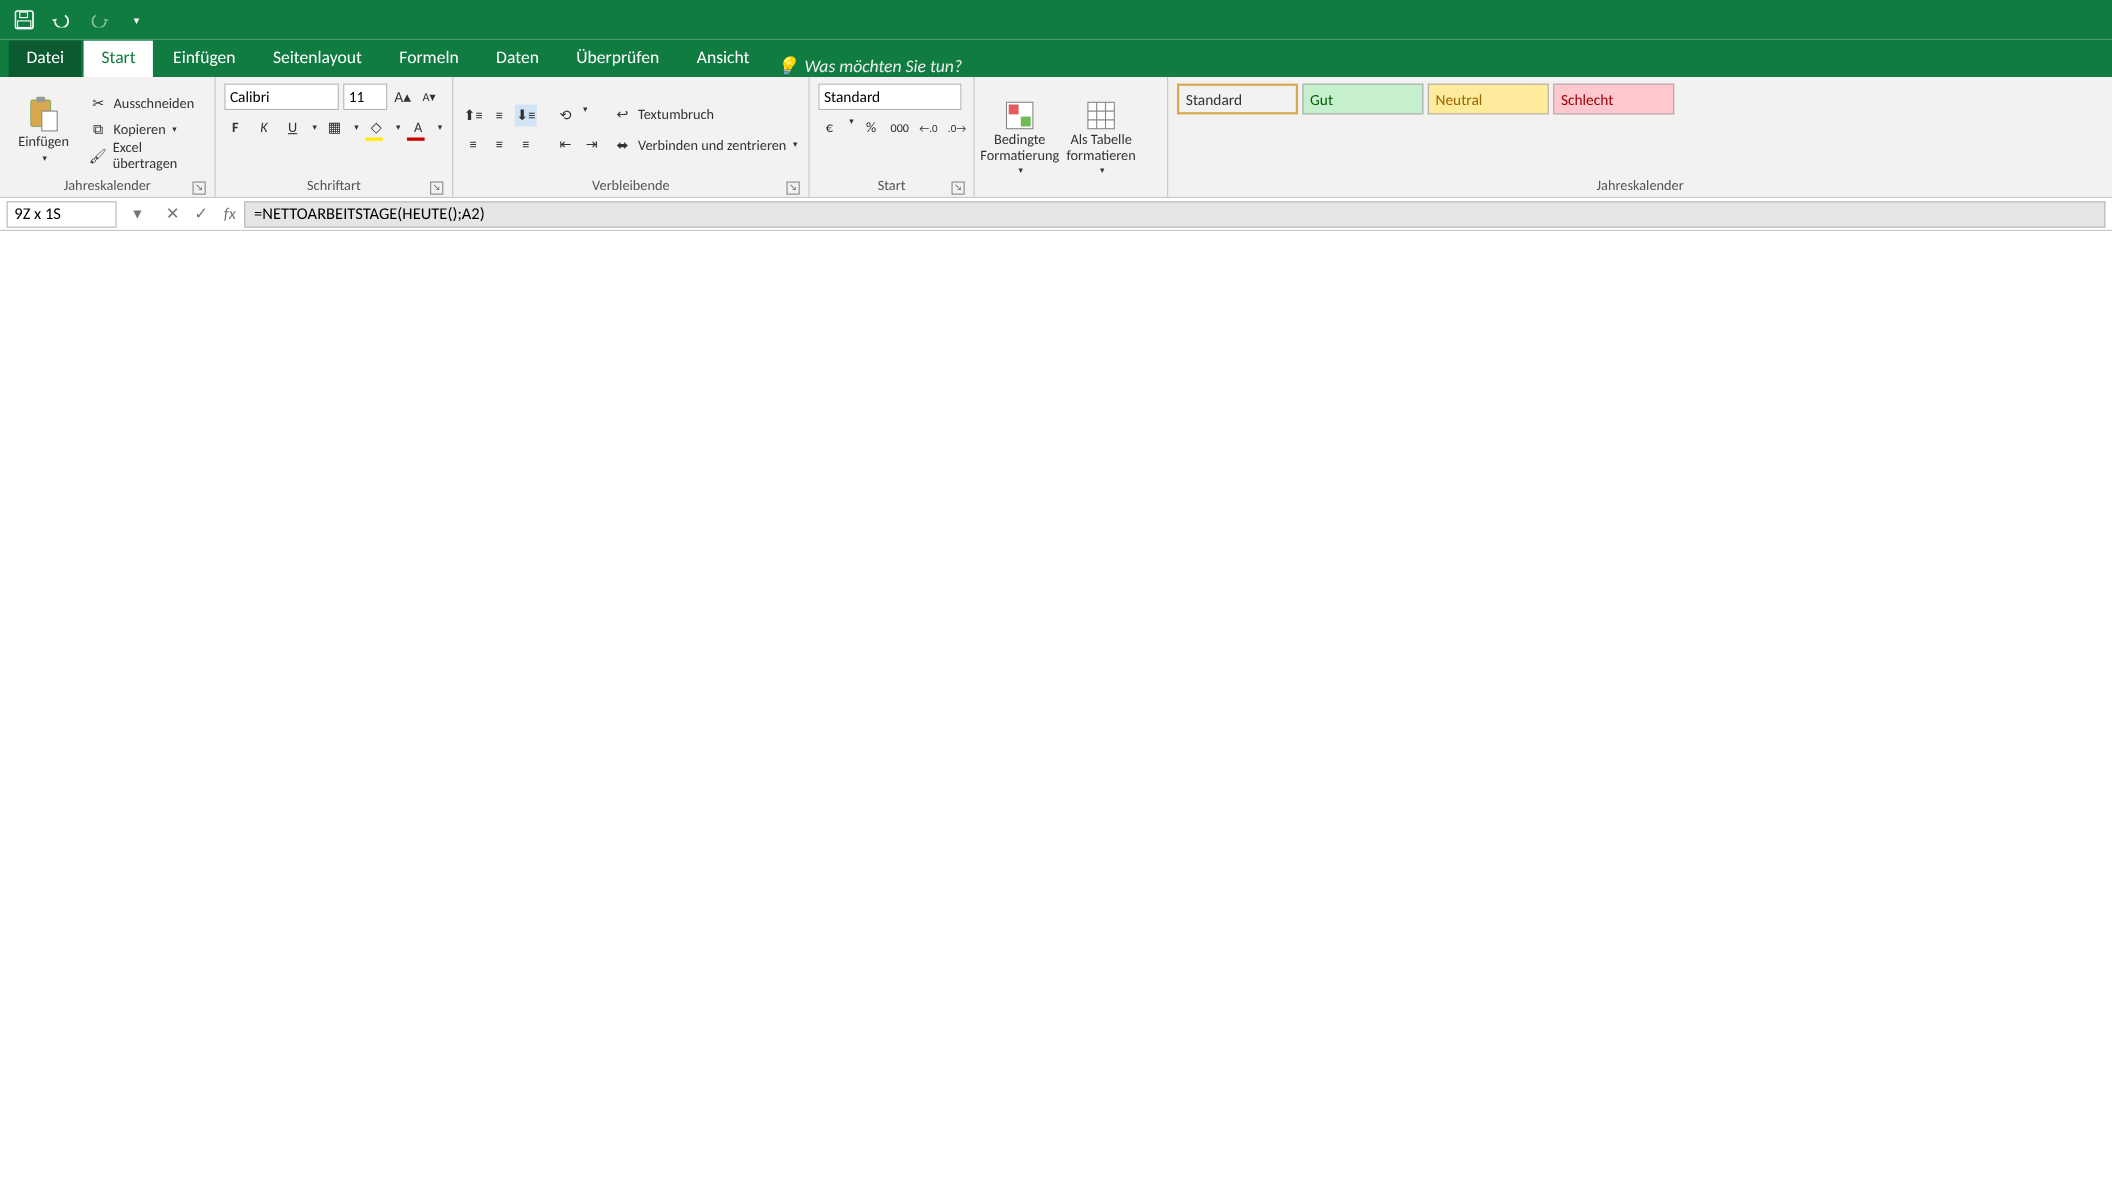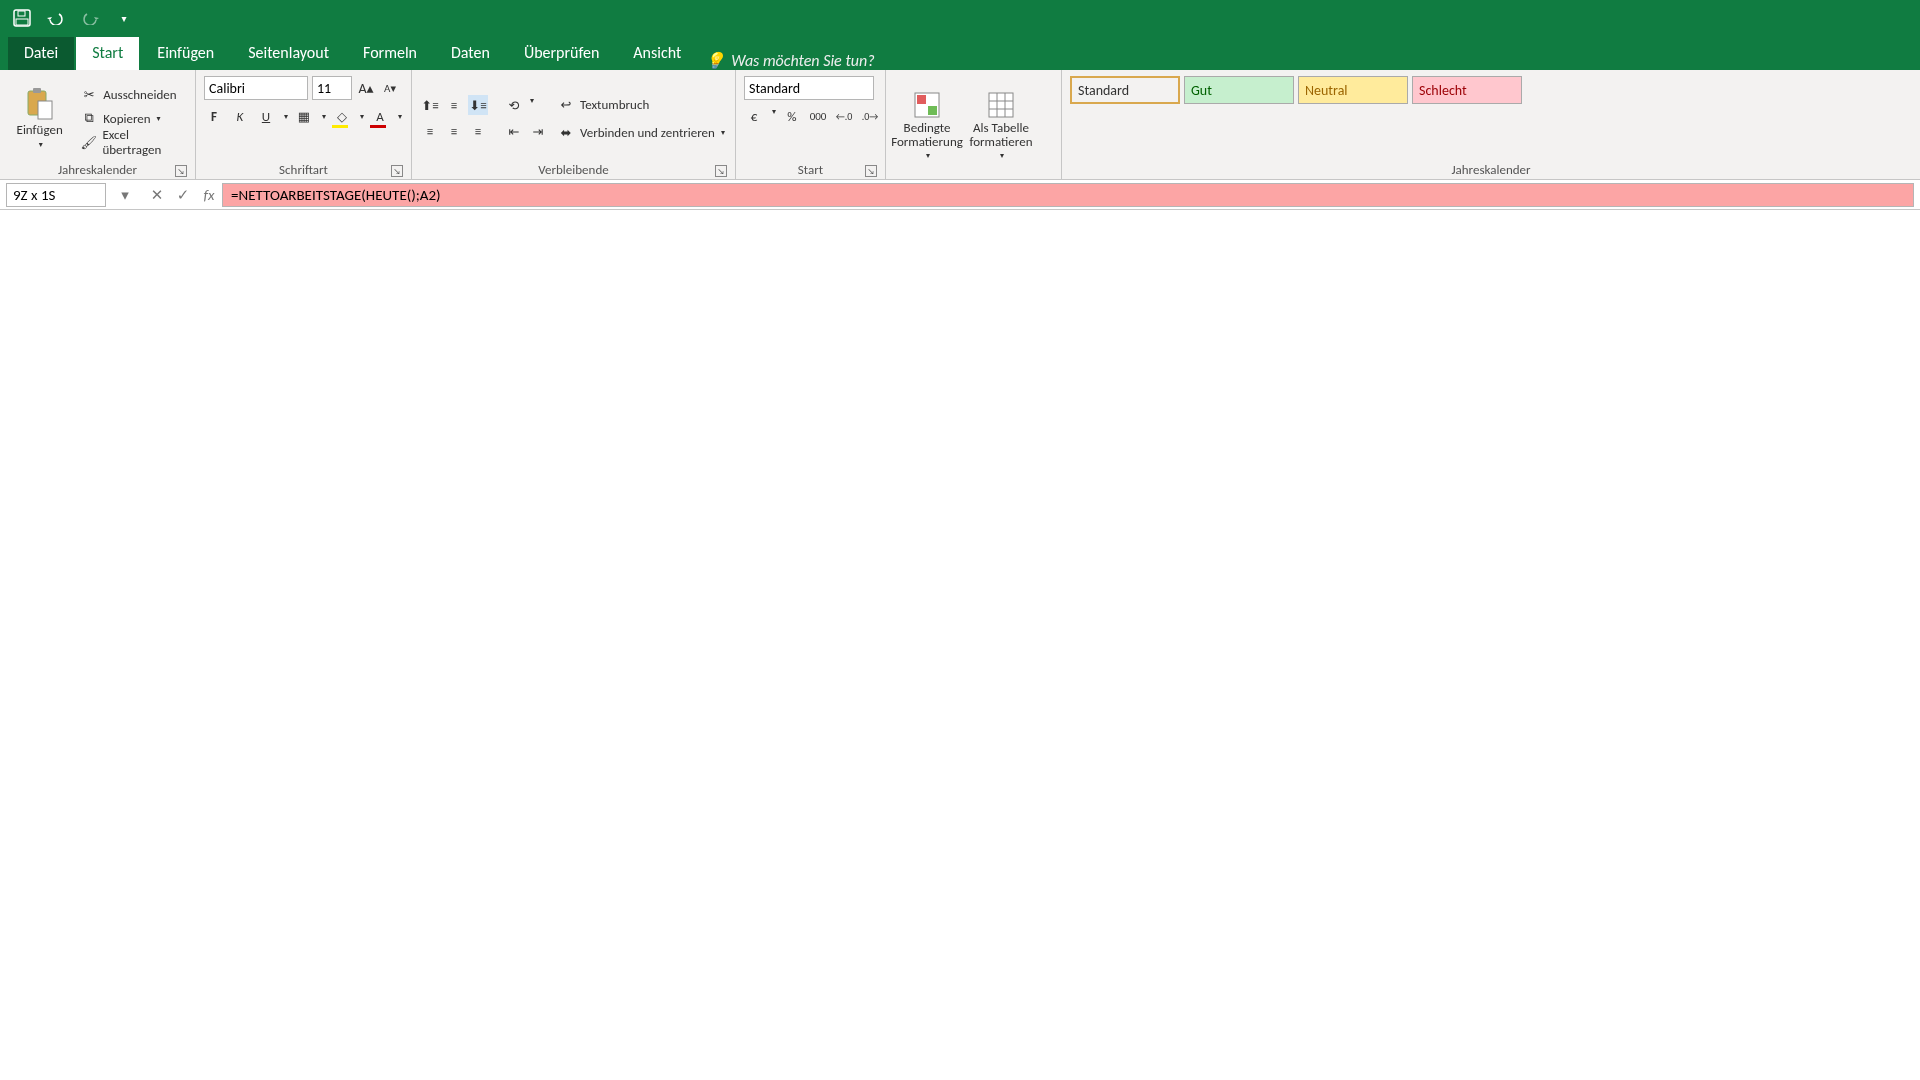--- a/index.html
+++ b/index.html
@@ -34,21 +34,21 @@
   .font-sel { width:104px; height:24px; border:1px solid #b5b5b5; background:#fff; padding:2px 4px; font-size:14px;}
   .size-sel { width:40px; height:24px; border:1px solid #b5b5b5; background:#fff; padding:2px 4px; font-size:14px; text-align:left;}
   .fmt-sel { width:130px; height:24px; border:1px solid #b5b5b5; background:#fff; padding:2px 4px; font-size:14px;}
 
   .style-cell { width:110px; height:28px; border:1px solid #aaa; font-size:14px; padding:4px 6px; display:flex; align-items:center;}
 
   
   .fxbar { height:30px; border-bottom:1px solid #c6c6c6; display:flex; align-items:center; }
   .name-box { width:100px; height:24px; border:1px solid #b5b5b5; margin:0 6px; padding:2px 6px; font-size:15px; background:#fff;}
   .fx-ctl { width:26px; text-align:center; color:#777; font-size:15px;}
-  .fx-input { flex:1; height:24px; border:1px solid #b5b5b5; margin-right:6px; padding:2px 8px; font-size:15px; background:#fca5a5;}
+  .fx-input { flex:1; height:24px; border:1px solid #b5b5b5; margin-right:6px; padding:2px 8px; font-size:15px; background:#e5e5e5;}
 
   
   .sheet { position:relative; }
   .corner { position:absolute; left:0; top:0; width:46px; height:32px; background:#e6e6e6; border-right:1px solid #b5b5b5; border-bottom:1px solid #b5b5b5;}
   .corner svg{position:absolute;right:2px;bottom:2px;}
   .col-hdrs { position:absolute; left:46px; top:0; height:32px; display:flex; }
   .col-hdr { height:32px; background:#e6e6e6; border-right:1px solid #b5b5b5; border-bottom:1px solid #b5b5b5; display:flex; align-items:center; justify-content:center; font-size:18px; color:#333;}
   .col-hdr.sel { background:#d2d2d2; }
   .row-hdrs { position:absolute; left:0; top:32px; width:46px; }
   .row-hdr { width:46px; background:#e6e6e6; border-bottom:1px solid #b5b5b5; border-right:1px solid #b5b5b5; display:flex; align-items:center; justify-content:center; font-size:18px; color:#333;}

